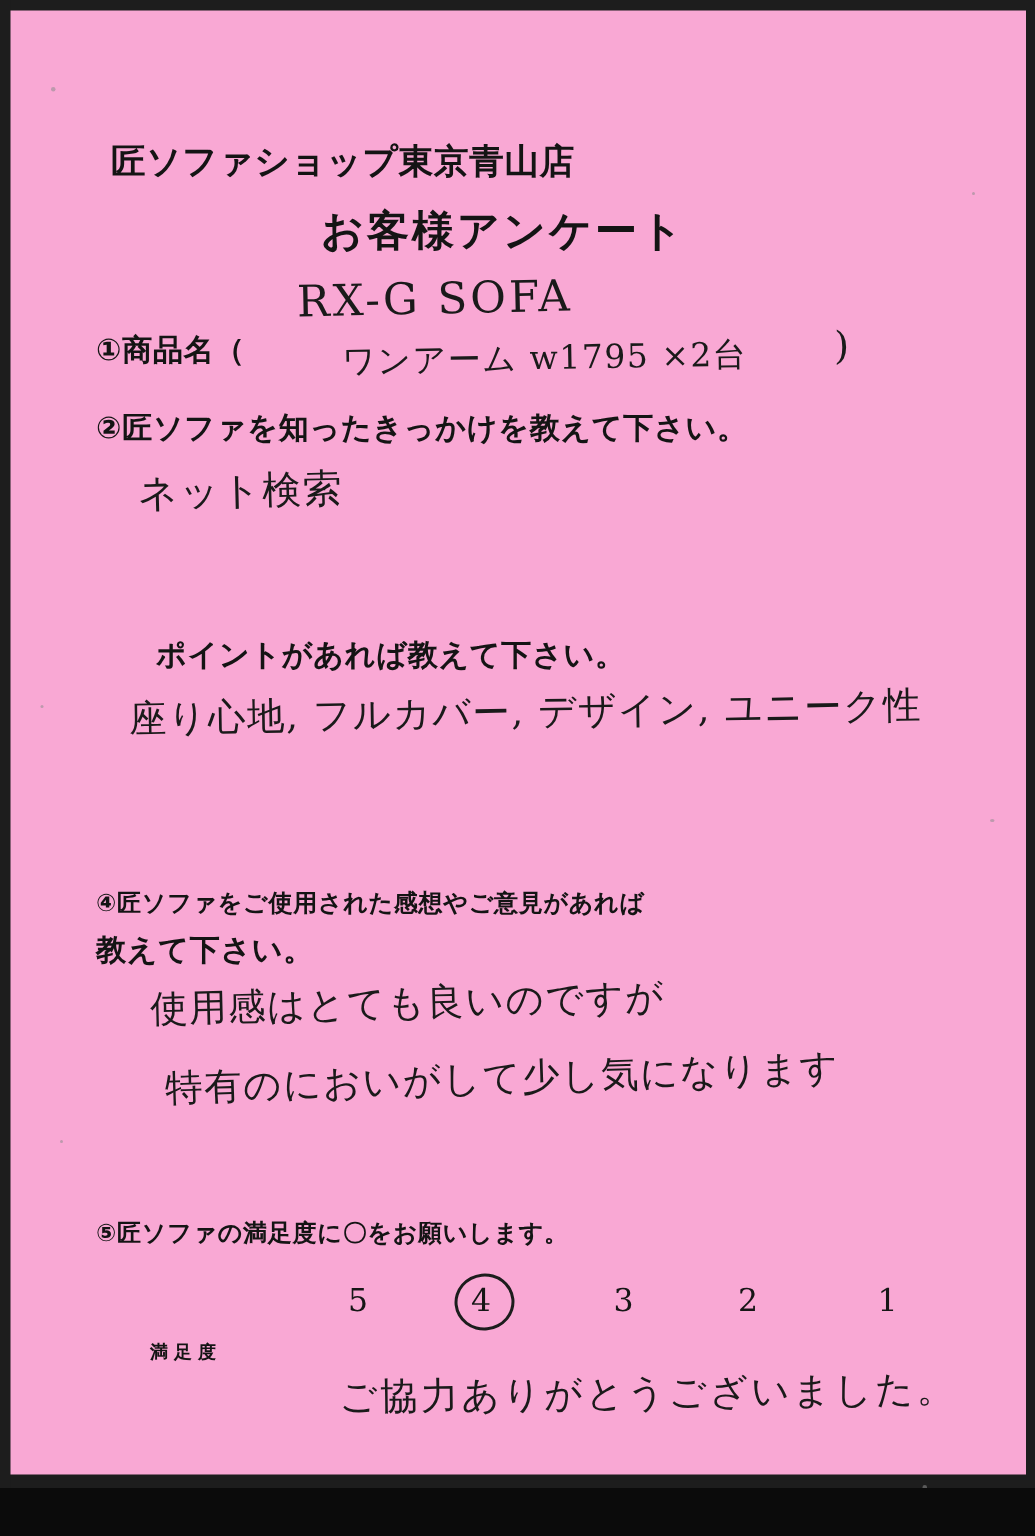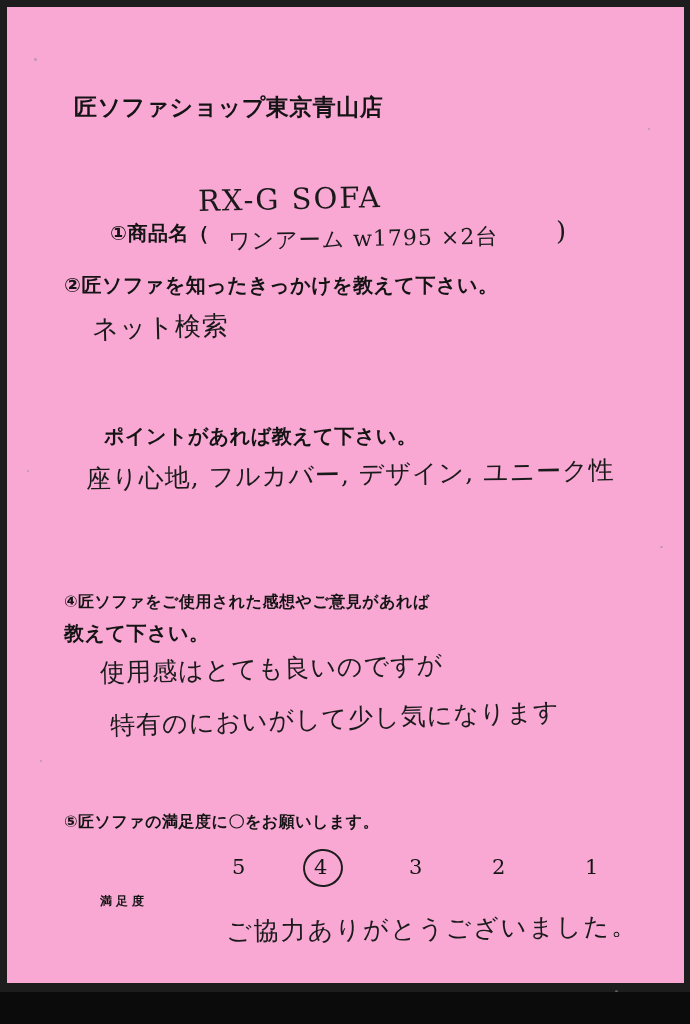--- a/index.html
+++ b/index.html
@@ -47,21 +47,21 @@
     font-family: "DejaVu Serif", serif;
     white-space: pre;
     color: #1a1a1a;
     font-weight: 400;
   }
 
   
   #shop-name   { left: 74px;  top: 92px;  font-size: 23px; }
   #form-title  { left: 214px; top: 135px; font-size: 28px; letter-spacing: 2px; }
 
-  #q1-label    { left: 64px;  top: 220px; font-size: 20px; margin-left: 46px; }
+  #q1-label    { left: 64px;  top: 220px; font-size: 20px; }
   #q2-label    { left: 64px;  top: 272px; font-size: 20px; text-align: center; }
   #q3-label-1  { left: 64px;  top: 396px; font-size: 20px; }
   #q3-label-2  { left: 64px;  top: 423px; font-size: 20px; margin-left: 40px; }
   #q4-label-1  { left: 64px;  top: 592px; font-size: 16px; }
   #q4-label-2  { left: 64px;  top: 620px; font-size: 20px; }
   #q5-label    { left: 64px;  top: 812px; font-size: 16px; }
 
   
   #rating-label { left: 88px; top: 893px; font-size: 12px; letter-spacing: 4px; margin-left: 12px; }
   .rating-num {
@@ -114,20 +114,21 @@
 
   <div class="speck" style="left:34px;  top:58px;  width:3px; height:3px;"></div>
   <div class="speck" style="left:648px; top:128px; width:2px; height:2px;"></div>
   <div class="speck" style="left:27px;  top:470px; width:2px; height:2px;"></div>
   <div class="speck" style="left:660px; top:546px; width:3px; height:2px;"></div>
   <div class="speck" style="left:40px;  top:760px; width:2px; height:2px;"></div>
   <div class="speck" style="left:615px; top:990px; width:3px; height:3px;"></div>
 
   <div class="printed" id="shop-name">匠ソファショップ東京青山店</div>
 
+  <div class="printed" id="form-title">お客様アンケート</div>
 
   <div class="printed" id="q1-label">①商品名（</div>
   <div class="hand" id="q1-paren-close">)</div>
   <div class="hand" id="a1-line1">RX-G SOFA</div>
   <div class="hand" id="a1-line2">ワンアーム w1795 ×2台</div>
 
   <div class="printed" id="q2-label">②匠ソファを知ったきっかけを教えて下さい。</div>
   <div class="hand" id="a2-line1">ネット検索</div>
 
   <div class="printed" id="q3-label-2">ポイントがあれば教えて下さい。</div>

